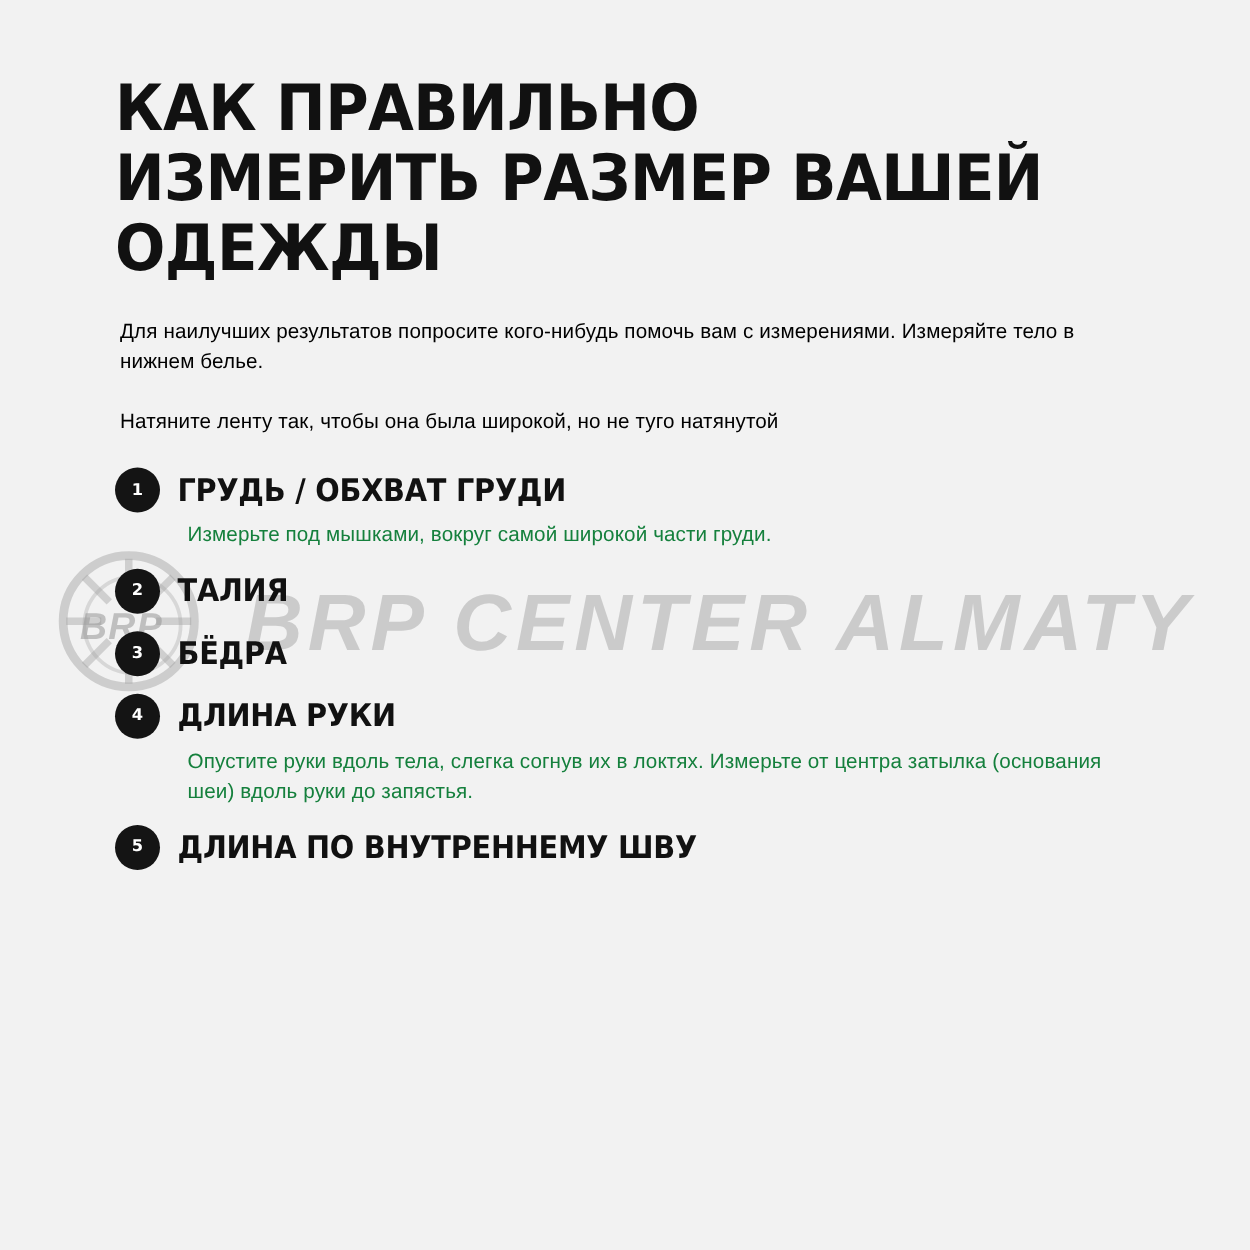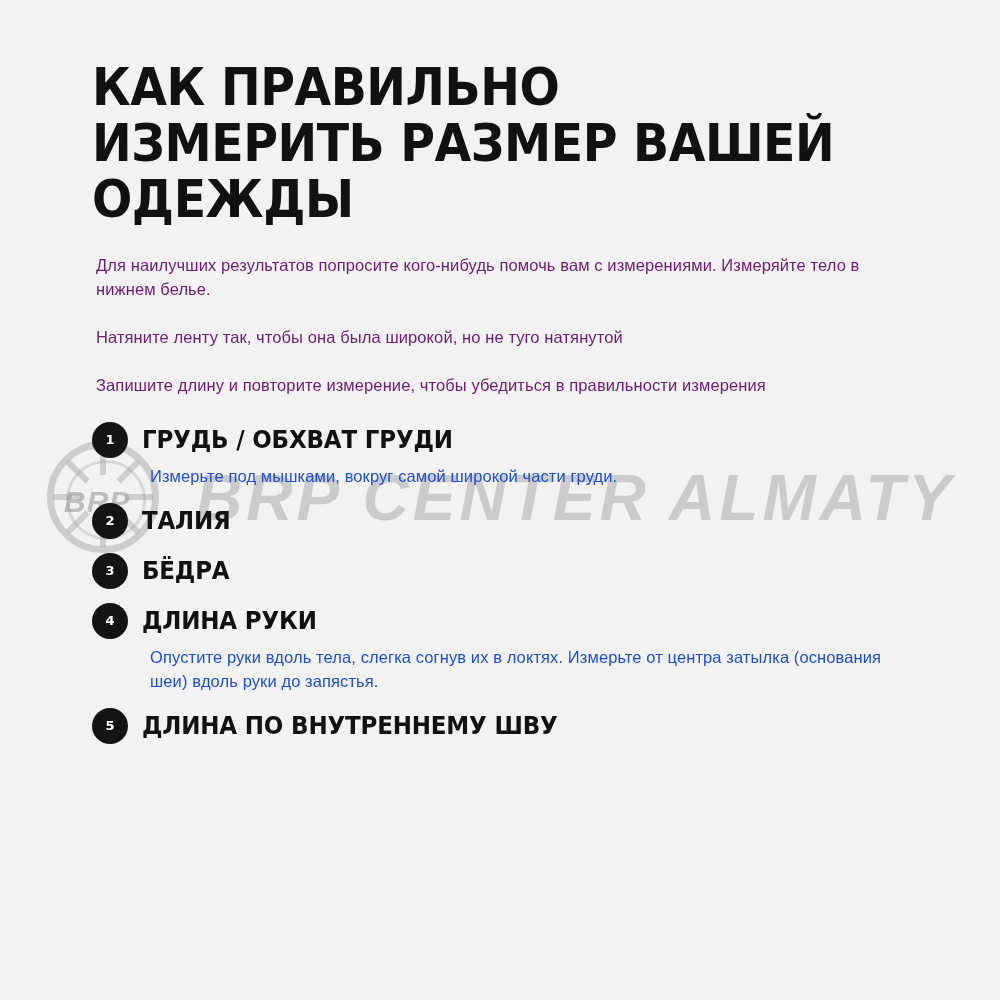--- a/index.html
+++ b/index.html
@@ -111,21 +111,21 @@
   
   .intro {
     position: relative;
     z-index: 10;
     margin: 0 0 4px 4px;
   }
   .intro p {
     margin: 0 0 24px 0;
     font-size: 16.5px;
     line-height: 1.45;
-    color: #701a75;
+    color: #000000;
     letter-spacing: 0.1px;
   }
 
   
   .steps {
     position: relative;
     z-index: 10;
     margin-top: 10px;
   }
   .step {
@@ -159,21 +159,21 @@
     color: #111;
     transform: scaleX(0.92);
     transform-origin: left center;
     text-transform: uppercase;
     white-space: nowrap;
   }
   .step-desc {
     margin: 7px 0 0 58px;
     font-size: 16.5px;
     line-height: 1.45;
-    color: #1d4ed8;
+    color: #15803d;
     letter-spacing: 0.1px;
     max-width: 760px;
   }
 </style>
 </head>
 <body>
 
 <div class="page">
 
   <div class="watermark">
@@ -190,21 +190,20 @@
       <div class="brp">BRP</div>
     </div>
     <div class="wm-text">BRP CENTER ALMATY</div>
   </div>
 
   <h1 class="title">КАК ПРАВИЛЬНО ИЗМЕРИТЬ РАЗМЕР ВАШЕЙ ОДЕЖДЫ</h1>
 
   <div class="intro">
     <p>Для наилучших результатов попросите кого-нибудь помочь вам с измерениями. Измеряйте тело в нижнем белье.</p>
     <p>Натяните ленту так, чтобы она была широкой, но не туго натянутой</p>
-    <p>Запишите длину и повторите измерение, чтобы убедиться в правильности измерения</p>
   </div>
 
   <div class="steps">
 
     <div class="step">
       <div class="step-head">
         <div class="badge">1</div>
         <div class="step-title">ГРУДЬ / ОБХВАТ ГРУДИ</div>
       </div>
       <div class="step-desc">Измерьте под мышками, вокруг самой широкой части груди.</div>

